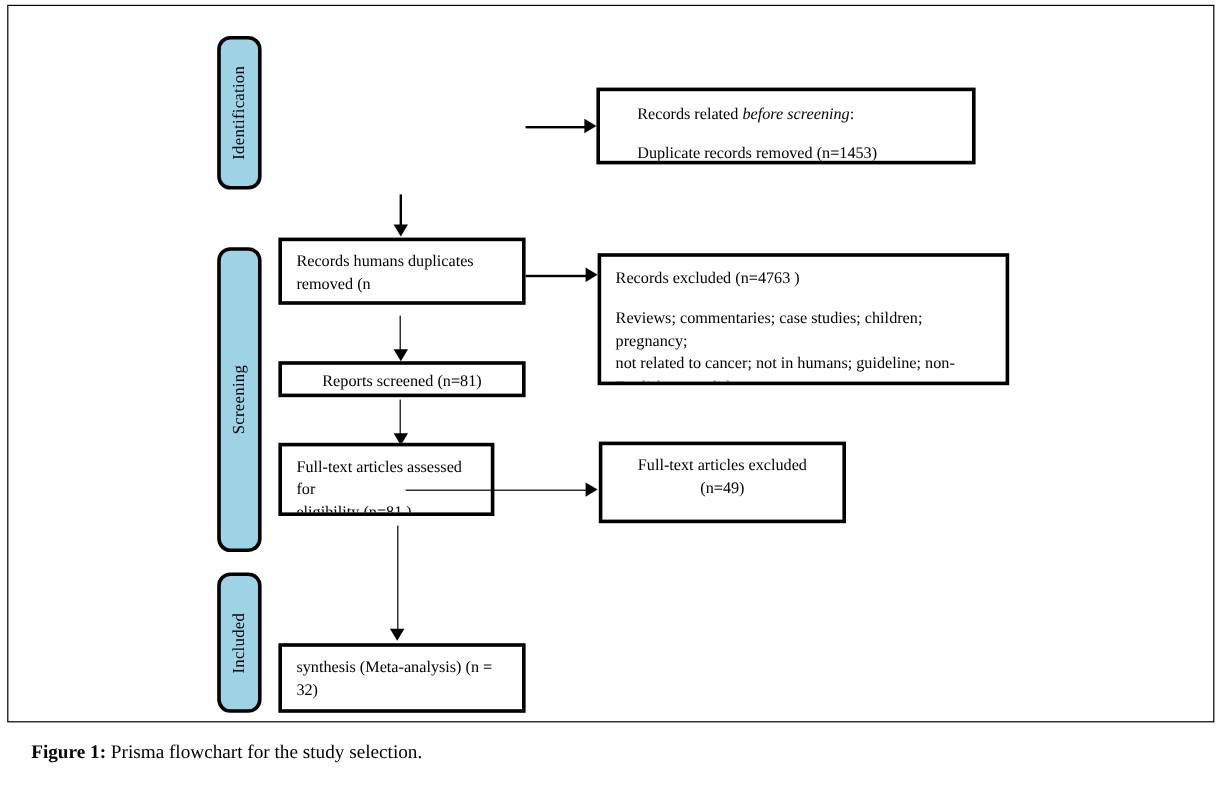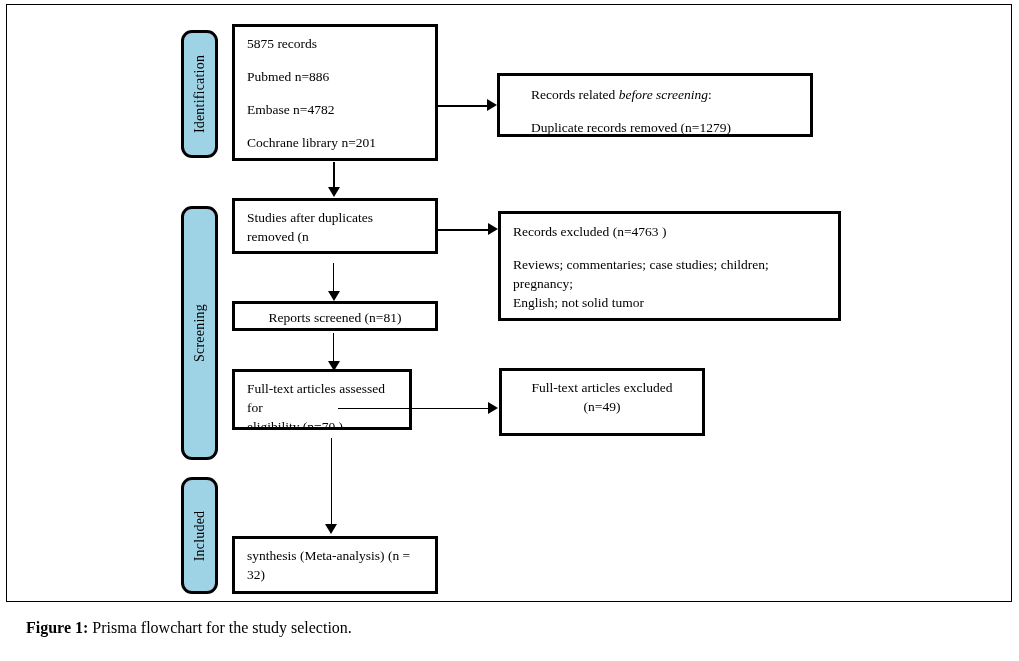--- a/index.html
+++ b/index.html
@@ -142,76 +142,69 @@
   </div>
 
   <div class="stage-pill" style="left:181px; top:206px; width:37px; height:254px;">
     <span class="stage-label">Screening</span>
   </div>
 
   <div class="stage-pill" style="left:181px; top:477px; width:37px; height:117px;">
     <span class="stage-label">Included</span>
   </div>
 
-  <div class="flow-box" style="left:232px; top:24px; width:206px; height:137px;">
-    <div class="box-inner">
-      <p class="spaced">5875 records</p>
-      <p class="spaced">Pubmed n=886</p>
-      <p class="spaced">Embase n=4782</p>
-      <p>Cochrane library n=201</p>
-    </div>
-  </div>
 
   <div class="h-line" style="left:438px; top:105px; width:50px;"></div>
   <div class="arrow-right" style="left:487px; top:99px;"></div>
 
   <div class="flow-box" style="left:497px; top:73px; width:316px; height:64px;">
     <div class="box-inner" style="padding-top:9px; padding-left:31px;">
       <p class="spaced"><span>Records related </span><em>before screening</em><span>:</span></p>
-      <p>Duplicate records removed  (n=1279)</p>
+      <p>Duplicate records removed  (n=1453)</p>
     </div>
   </div>
 
   <div class="v-line" style="left:333px; top:162px; height:27px;"></div>
   <div class="arrow-down" style="left:328px; top:187px;"></div>
 
   <div class="flow-box" style="left:232px; top:198px; width:206px; height:56px;">
     <div class="box-inner">
-      <p>Studies after duplicates removed (n</p>
+      <p>Records humans duplicates removed (n</p>
       <p>=4844 )</p>
     </div>
   </div>
 
   <div class="h-line" style="left:438px; top:229px; width:51px;"></div>
   <div class="arrow-right" style="left:488px; top:223px;"></div>
 
   <div class="flow-box" style="left:498px; top:211px; width:343px; height:110px;">
     <div class="box-inner" style="padding-top:8px;">
       <p class="spaced">Records excluded (n=4763 )</p>
       <p>Reviews; commentaries; case studies; children; pregnancy;</p>
+      <p>not related to cancer; not in humans; guideline; non-</p>
       <p>English; not solid tumor</p>
     </div>
   </div>
 
   <div class="v-line thin" style="left:333px; top:263px; height:30px;"></div>
   <div class="arrow-down" style="left:328px; top:291px;"></div>
 
   <div class="flow-box" style="left:232px; top:301px; width:206px; height:30px;">
     <div class="box-inner" style="padding-top:4px;">
       <p class="centered">Reports screened (n=81)</p>
     </div>
   </div>
 
   <div class="v-line thin" style="left:333px; top:333px; height:30px;"></div>
   <div class="arrow-down" style="left:328px; top:361px;"></div>
 
   <div class="flow-box" style="left:232px; top:369px; width:180px; height:61px;">
     <div class="box-inner" style="padding-top:7px;">
       <p>Full-text articles assessed for</p>
-      <p>eligibility (n=70 )</p>
+      <p>eligibility (n=81 )</p>
     </div>
   </div>
 
   <div class="h-line thin" style="left:338px; top:408px; width:151px;"></div>
   <div class="arrow-right" style="left:488px; top:402px;"></div>
 
   <div class="flow-box" style="left:499px; top:368px; width:206px; height:68px;">
     <div class="box-inner" style="padding-top:7px;">
       <p class="centered spaced">Full-text articles excluded (n=49)</p>
 

